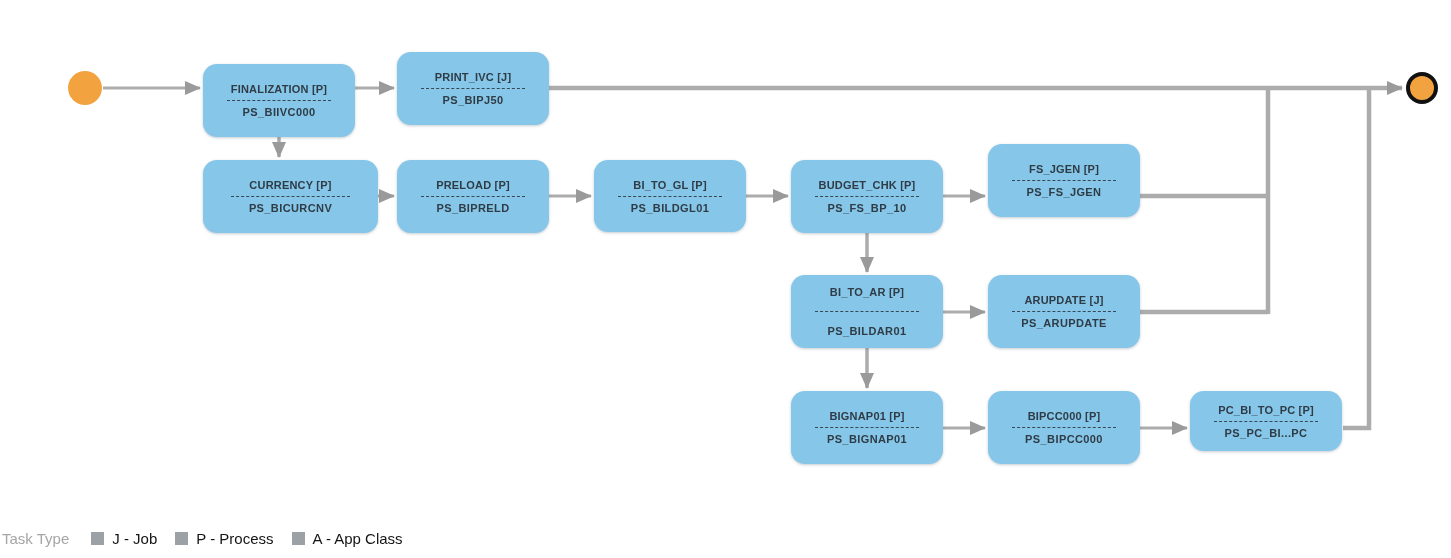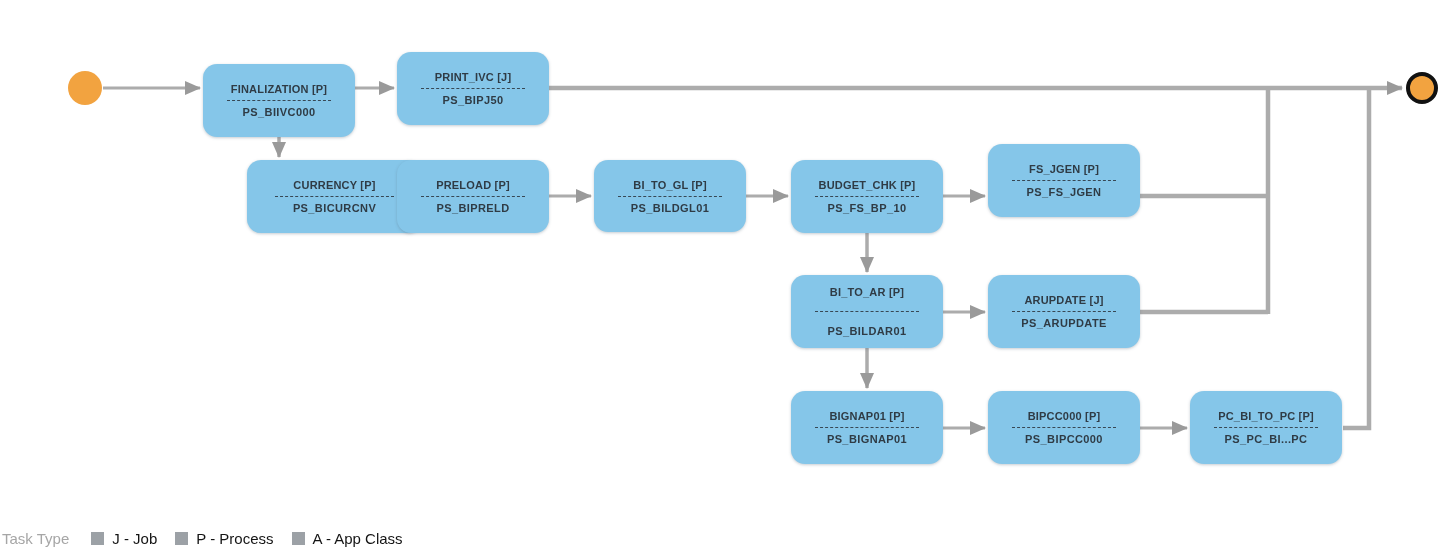--- a/index.html
+++ b/index.html
@@ -62,21 +62,21 @@
       <div class="node" style="left: 203px; top: 64px; width: 152px; height: 73px;">
         <div class="node-title">FINALIZATION [P]</div>
         <div class="node-sep"></div>
         <div class="node-subtitle">PS_BIIVC000</div>
       </div>
       <div class="node" style="left: 397px; top: 52px; width: 152px; height: 73px;">
         <div class="node-title">PRINT_IVC [J]</div>
         <div class="node-sep"></div>
         <div class="node-subtitle">PS_BIPJ50</div>
       </div>
-      <div class="node" style="left: 203px; top: 160px; width: 175px; height: 73px; margin-left: 44px;">
+      <div class="node" style="left: 203px; top: 160px; width: 175px; height: 73px;">
         <div class="node-title">CURRENCY [P]</div>
         <div class="node-sep"></div>
         <div class="node-subtitle">PS_BICURCNV</div>
       </div>
       <div class="node" style="left: 397px; top: 160px; width: 152px; height: 73px;">
         <div class="node-title">PRELOAD [P]</div>
         <div class="node-sep"></div>
         <div class="node-subtitle">PS_BIPRELD</div>
       </div>
       <div class="node" style="left: 594px; top: 160px; width: 152px; height: 72px;">
@@ -107,21 +107,21 @@
       <div class="node" style="left: 791px; top: 391px; width: 152px; height: 73px;">
         <div class="node-title">BIGNAP01 [P]</div>
         <div class="node-sep"></div>
         <div class="node-subtitle">PS_BIGNAP01</div>
       </div>
       <div class="node" style="left: 988px; top: 391px; width: 152px; height: 73px;">
         <div class="node-title">BIPCC000 [P]</div>
         <div class="node-sep"></div>
         <div class="node-subtitle">PS_BIPCC000</div>
       </div>
-      <div class="node" style="left: 1190px; top: 391px; width: 152px; height: 73px;">
+      <div class="node" style="left: 1190px; top: 391px; width: 152px; height: 60px;">
         <div class="node-title">PC_BI_TO_PC [P]</div>
         <div class="node-sep"></div>
         <div class="node-subtitle">PS_PC_BI...PC</div>
       </div>
     </div>
 
   <div class="legend">
     <span class="legend-title">Task Type</span>
     <span class="legend-item">
       <span class="legend-square"></span>

